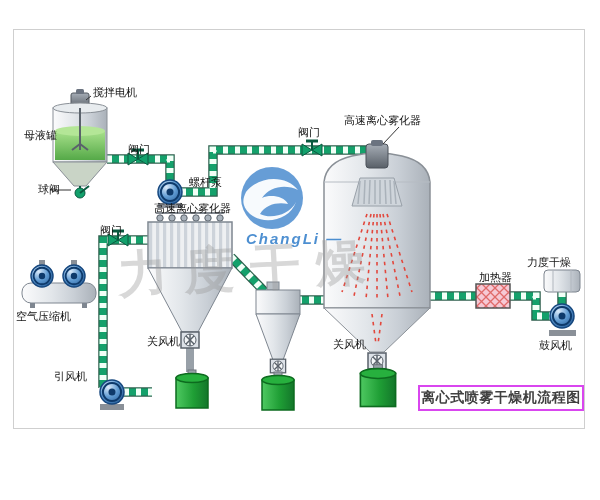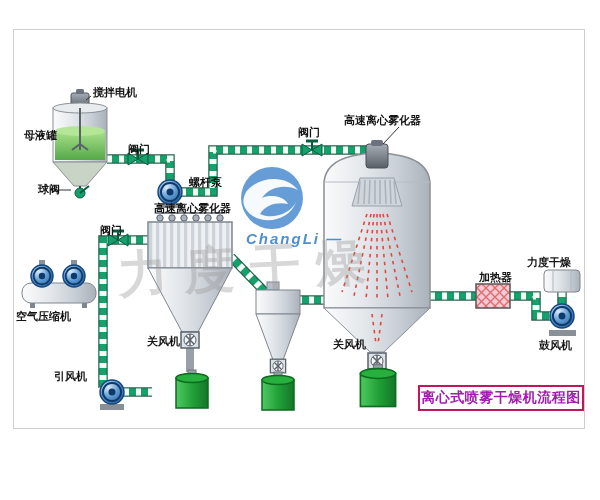--- a/index.html
+++ b/index.html
@@ -1,25 +1,25 @@
 <!DOCTYPE html>
 <html><head>
 <meta charset="utf-8">
 <style>
   html,body{margin:0;padding:0;background:#fff;}
   .canvas{position:relative;width:600px;height:500px;background:#ffffff;
           font-family:"Liberation Sans",sans-serif;overflow:hidden;}
   .frame{position:absolute;left:13px;top:29px;width:572px;height:400px;
          border:1px solid #cfcfcf;box-sizing:border-box;}
   svg.diagram{position:absolute;left:0;top:0;}
-  .lbl{position:absolute;font-size:11px;font-weight:bold;color:#141414;
+  .lbl{position:absolute;font-size:11px;font-weight:normal;color:#141414;
        white-space:nowrap;line-height:1;}
   .title-box{position:absolute;left:418px;top:385px;width:166px;height:26px;
-       border:2px solid #be185d;background:#fff;display:flex;align-items:center;
-       justify-content:center;font-size:14px;font-weight:bold;color:#a21caf;
+       border:2px solid #d946ef;background:#fff;display:flex;align-items:center;
+       justify-content:center;font-size:14px;font-weight:bold;color:#404040;
        letter-spacing:.5px;box-sizing:border-box;}
   .watermark{position:absolute;left:118px;top:243px;font-size:50px;font-weight:bold;
        color:#9a9a9a;opacity:.38;letter-spacing:16px;transform:rotate(-3deg);
        pointer-events:none;line-height:1;}
   .logo-wrap{position:absolute;left:232px;top:158px;width:80px;height:80px;
        opacity:.78;pointer-events:none;}
   .logo-text{position:absolute;left:246px;top:230px;font-size:15px;font-style:italic;
        font-weight:bold;color:#2f7cc9;opacity:.85;letter-spacing:2px;pointer-events:none;}
   
   .pO{fill:none;stroke:#2e5e4c;stroke-width:9.5;stroke-linejoin:miter;}

